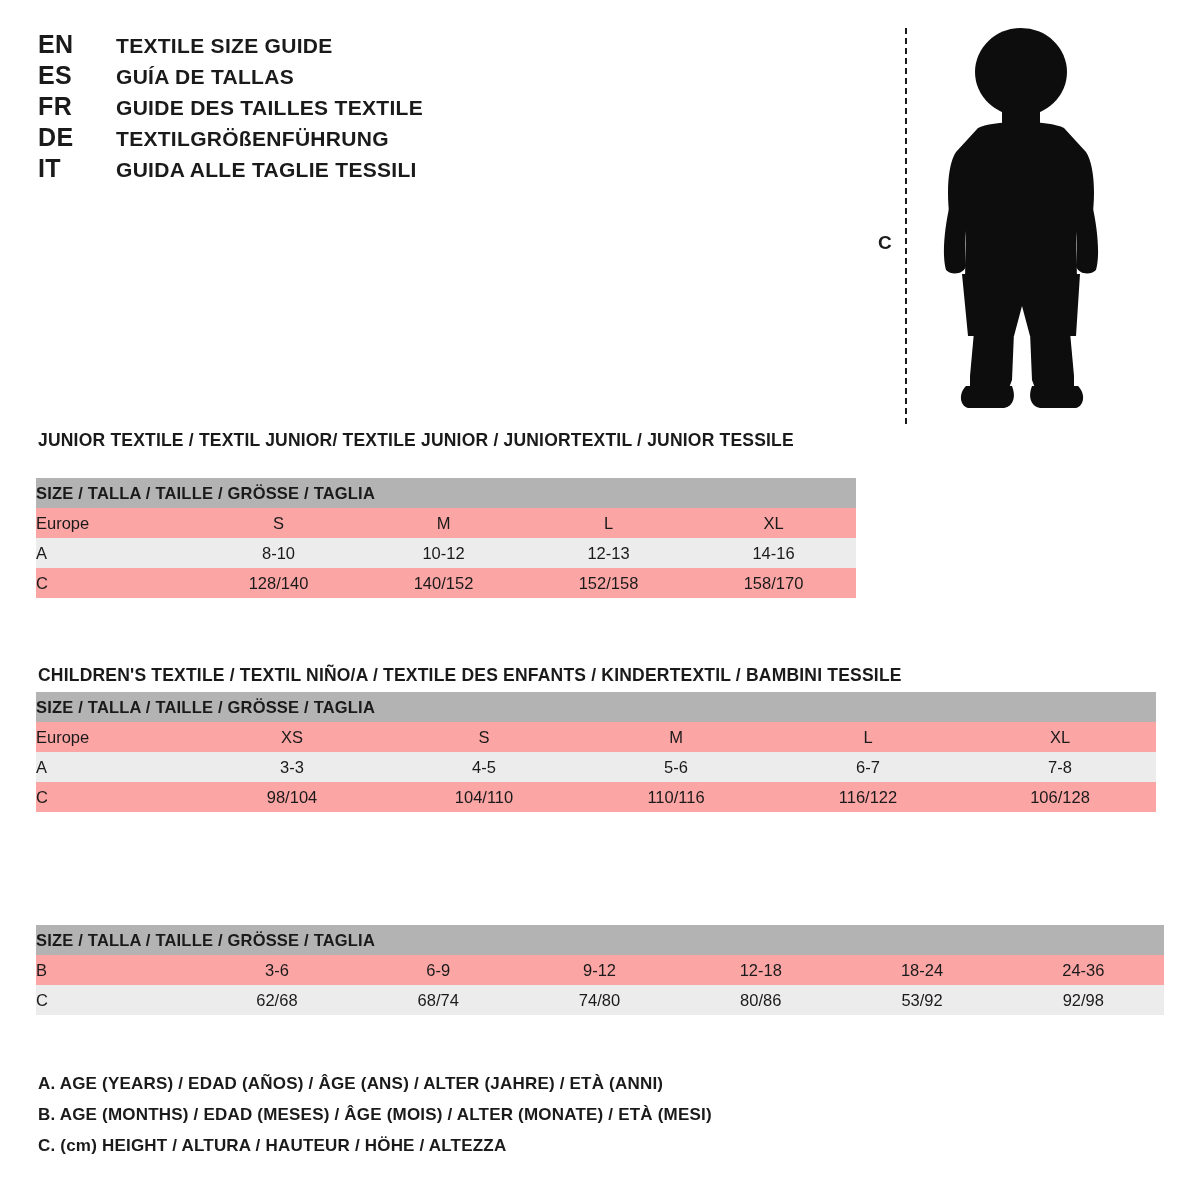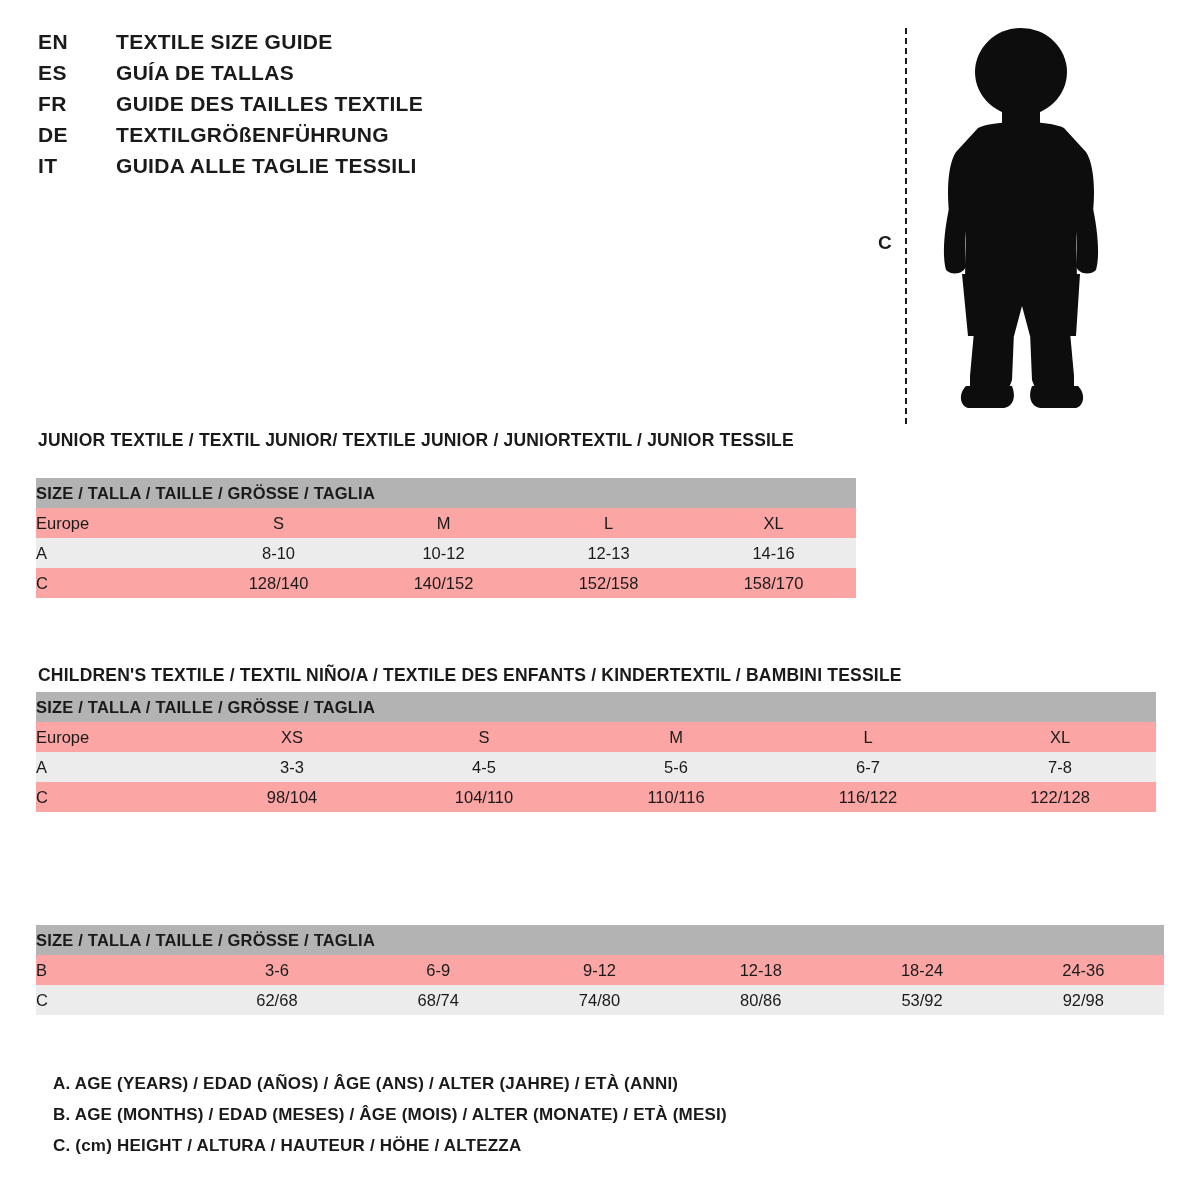--- a/index.html
+++ b/index.html
@@ -30,21 +30,21 @@
     top: 30px;
     width: 560px;
   }
   .lang-row {
     display: flex;
     align-items: baseline;
     height: 31px;
   }
   .lang-code {
     width: 78px;
-    font-size: 21px;
+    font-size: 25px;
     font-weight: 700;
     letter-spacing: 0.4px;
     color: #1a1a1a;
   }
   .lang-title {
     font-size: 21px;
     font-weight: 700;
     letter-spacing: 0.3px;
     color: #1a1a1a;
     white-space: nowrap;
@@ -125,21 +125,20 @@
     text-align: center;
     font-weight: 400;
   }
 
   
   .notes {
     position: absolute;
     left: 38px;
     top: 1068px;
     width: 1000px;
-    margin-left: 15px;
   }
   .note-line {
     font-size: 17px;
     font-weight: 700;
     letter-spacing: 0.2px;
     line-height: 31px;
     color: #1a1a1a;
     white-space: nowrap;
   }
 </style>
@@ -262,21 +261,21 @@
       <td class="cell-val">5-6</td>
       <td class="cell-val">6-7</td>
       <td class="cell-val">7-8</td>
     </tr>
     <tr class="row-white">
       <td class="cell-label">C</td>
       <td class="cell-val">98/104</td>
       <td class="cell-val">104/110</td>
       <td class="cell-val">110/116</td>
       <td class="cell-val">116/122</td>
-      <td class="cell-val">122/128</td>
+      <td class="cell-val">106/128</td>
     </tr>
   </tbody>
     </table>
 
   <div class="sec-title two-line" style="top:855px;">
   </div>
 
   <table class="size-table" style="left:36px; top:925px; width:1128px;">
     <tbody>
         <tr class="hdr-band">

